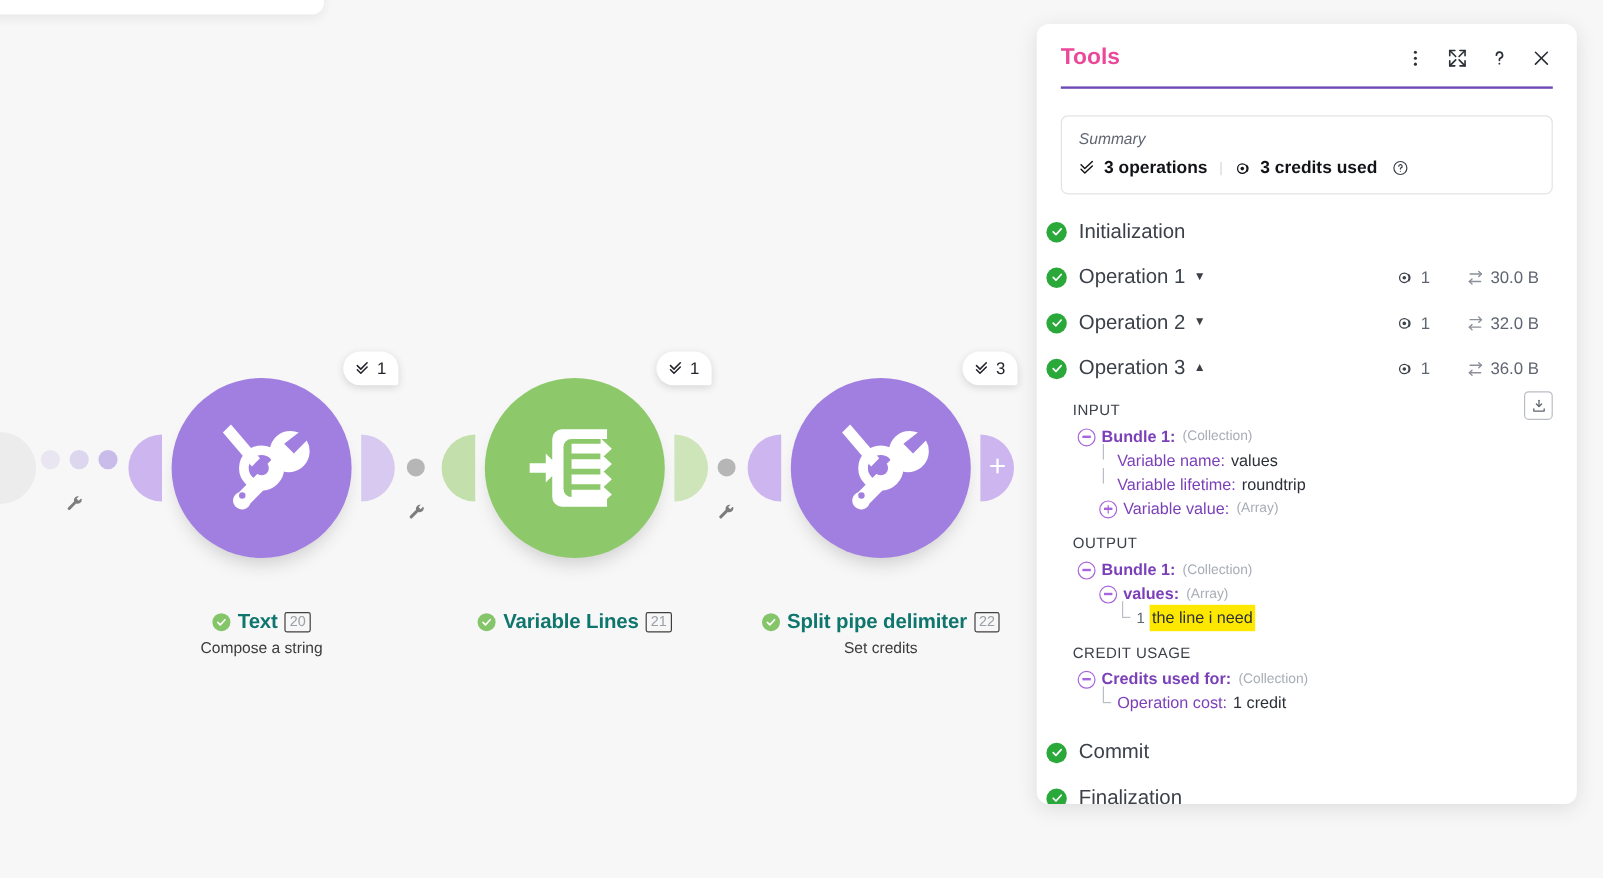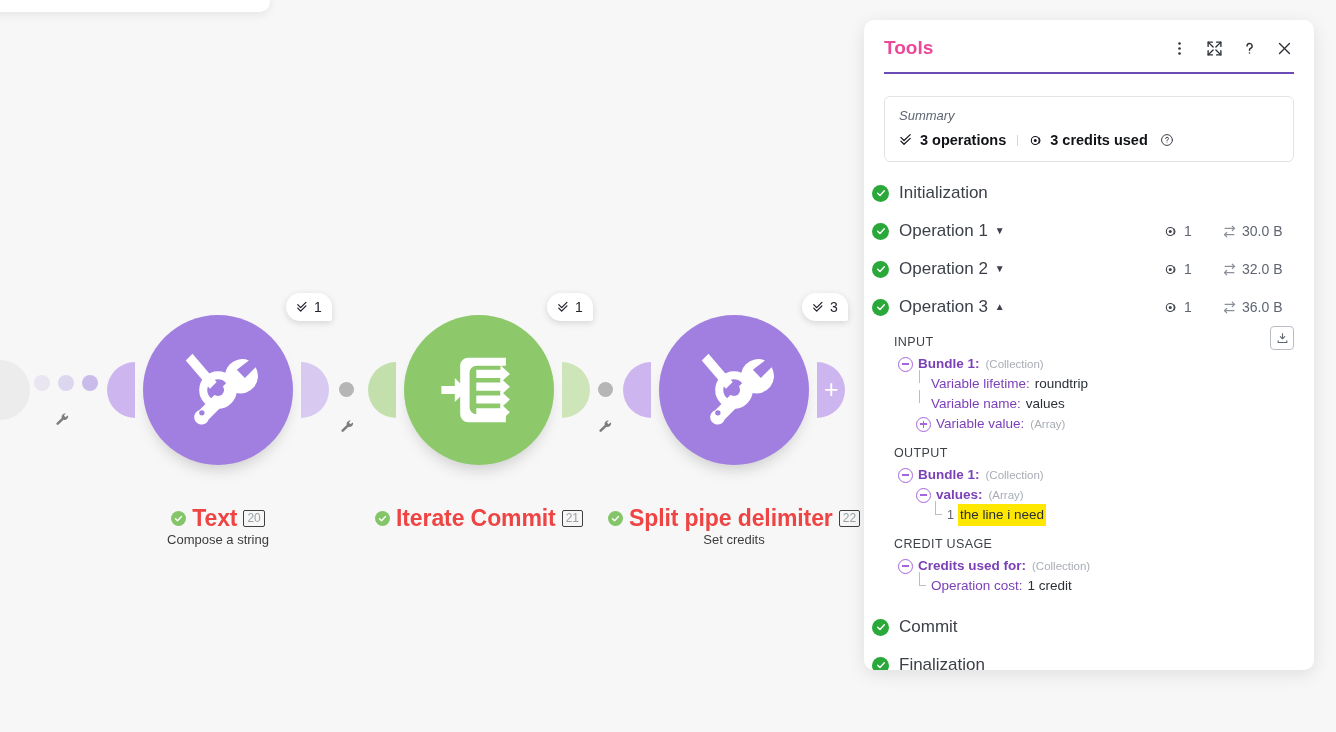--- a/index.html
+++ b/index.html
@@ -125,23 +125,23 @@
     white-space: nowrap;
   }
   .mod-title-row {
     display: flex;
     align-items: center;
     justify-content: center;
     gap: 6px;
     height: 22px;
   }
   .mod-title {
-    font-size: 23px;
+    font-size: 17px;
     font-weight: bold;
-    color: #ef4444;
+    color: #0f766e;
     letter-spacing: -0.1px;
   }
   .mod-num {
     font-size: 12px;
     color: #9aa0a6;
     border: 1px solid #404040;
     border-radius: 2px;
     padding: 0px 3px;
     line-height: 14px;
     height: 15px;
@@ -465,21 +465,21 @@
           </svg>
         <span>1</span>
       </div>
       <div class="mod-label">
         <div class="mod-title-row">
           <span class="check-dot">
             <svg viewBox="0 0 24 24" fill="none" stroke="#ffffff" stroke-width="3.6" stroke-linecap="round" stroke-linejoin="round">
                 <polyline points="4 12.5 9.5 18 20 6.5"></polyline>
               </svg>
           </span>
-          <span class="mod-title">Iterate Commit</span>
+          <span class="mod-title">Variable Lines</span>
           <span class="mod-num">21</span>
         </div>
         <div class="mod-sub"></div>
       </div>
     </div>
 
     <div class="route-dot" style="left:598px;top:382px;width:15px;height:15px;background:#b6b6b6;"></div>
     <div class="wrench-mini" style="left:598px;top:420px;">
       <svg viewBox="0 0 24 24" fill="currentColor">
           <path d="M21 5.5a5.5 5.5 0 0 1-7.4 5.16L5.7 18.55a2 2 0 1 1-2.83-2.83l7.9-7.9A5.5 5.5 0 0 1 17.2 1l-3.1 3.1 2.8 2.8L20 3.8c.64.5 1 1.02 1 1.7z"></path>
@@ -697,28 +697,28 @@
         <div class="tnode indent1">
           <span class="toggle">
               <span class="bar-h"></span>
             </span>
           <span class="key">Bundle 1:</span>
           <span class="type">(Collection)</span>
         </div>
 
         <div class="tnode indent2 tchild">
           <span class="elbow"></span>
+          <span class="key plain">Variable name:</span>
+          <span class="val">values</span>
+        </div>
+
+        <div class="tnode indent2 tchild">
+          <span class="elbow"></span>
           <span class="key plain">Variable lifetime:</span>
           <span class="val">roundtrip</span>
-        </div>
-
-        <div class="tnode indent2 tchild">
-          <span class="elbow"></span>
-          <span class="key plain">Variable name:</span>
-          <span class="val">values</span>
         </div>
 
         <div class="tnode indent2">
           <span class="toggle">
               <span class="bar-h"></span>
               <span class="bar-v"></span>
             </span>
           <span class="key plain">Variable value:</span>
           <span class="type">(Array)</span>
         </div>

